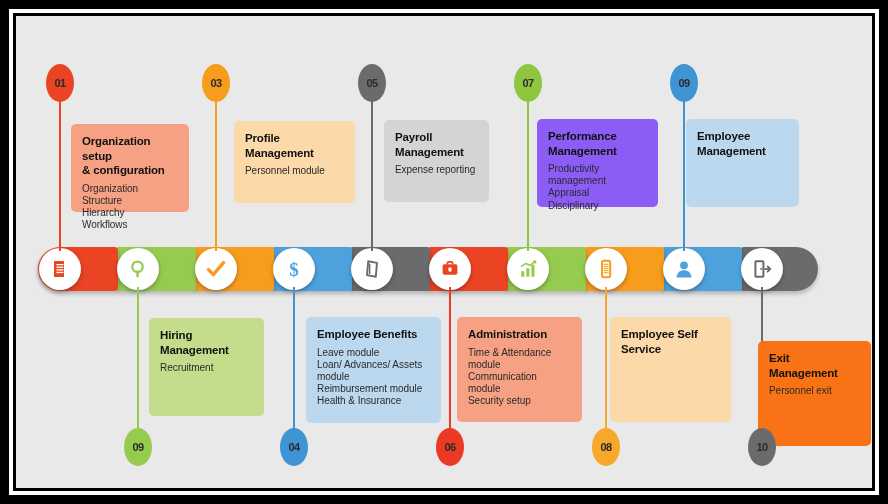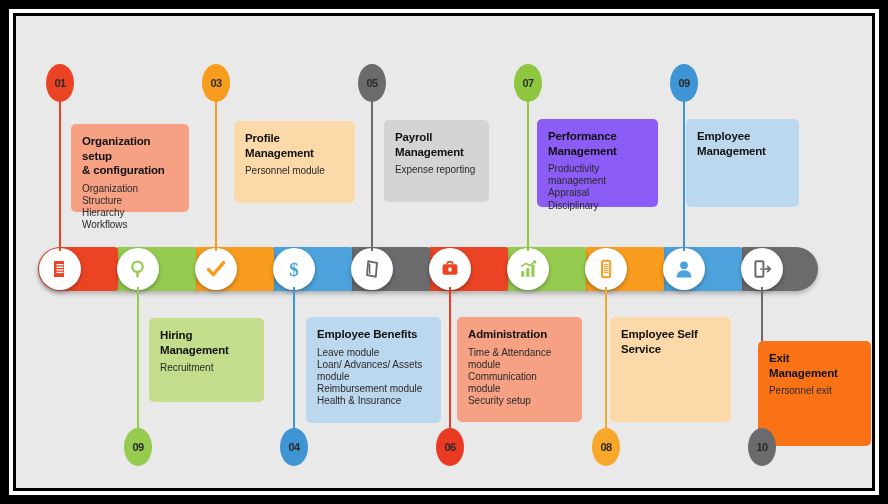--- a/index.html
+++ b/index.html
@@ -220,21 +220,21 @@
                 <div>&amp; configuration</div>
               </div>
               <div class="card-line">Organization Structure</div>
               <div class="card-line">Hierarchy</div>
               <div class="card-line">Workflows</div>
             </div>
             <div class="stem" style="left: 121px; background: rgb(150, 203, 79); top: 271px; height: 151px;"></div>
             <div class="marker" style="left: 108px; top: 412px; background: rgb(150, 203, 79);">
               <span>09</span>
             </div>
-            <div class="card" style="left: 133px; width: 115px; height: 84px; top: 302px; background: rgb(195, 221, 140);">
+            <div class="card" style="left: 133px; width: 115px; height: 98px; top: 302px; background: rgb(195, 221, 140);">
               <div class="card-title">
                 <div>Hiring Management</div>
               </div>
               <div class="card-line">Recruitment</div>
             </div>
             <div class="stem" style="left: 199px; background: rgb(247, 156, 29); top: 76px; height: 159px;"></div>
             <div class="marker" style="left: 186px; top: 48px; background: rgb(247, 156, 29);">
               <span>03</span>
             </div>
             <div class="card" style="left: 218px; width: 121px; height: 82px; top: 105px; background: rgb(252, 217, 168);">

